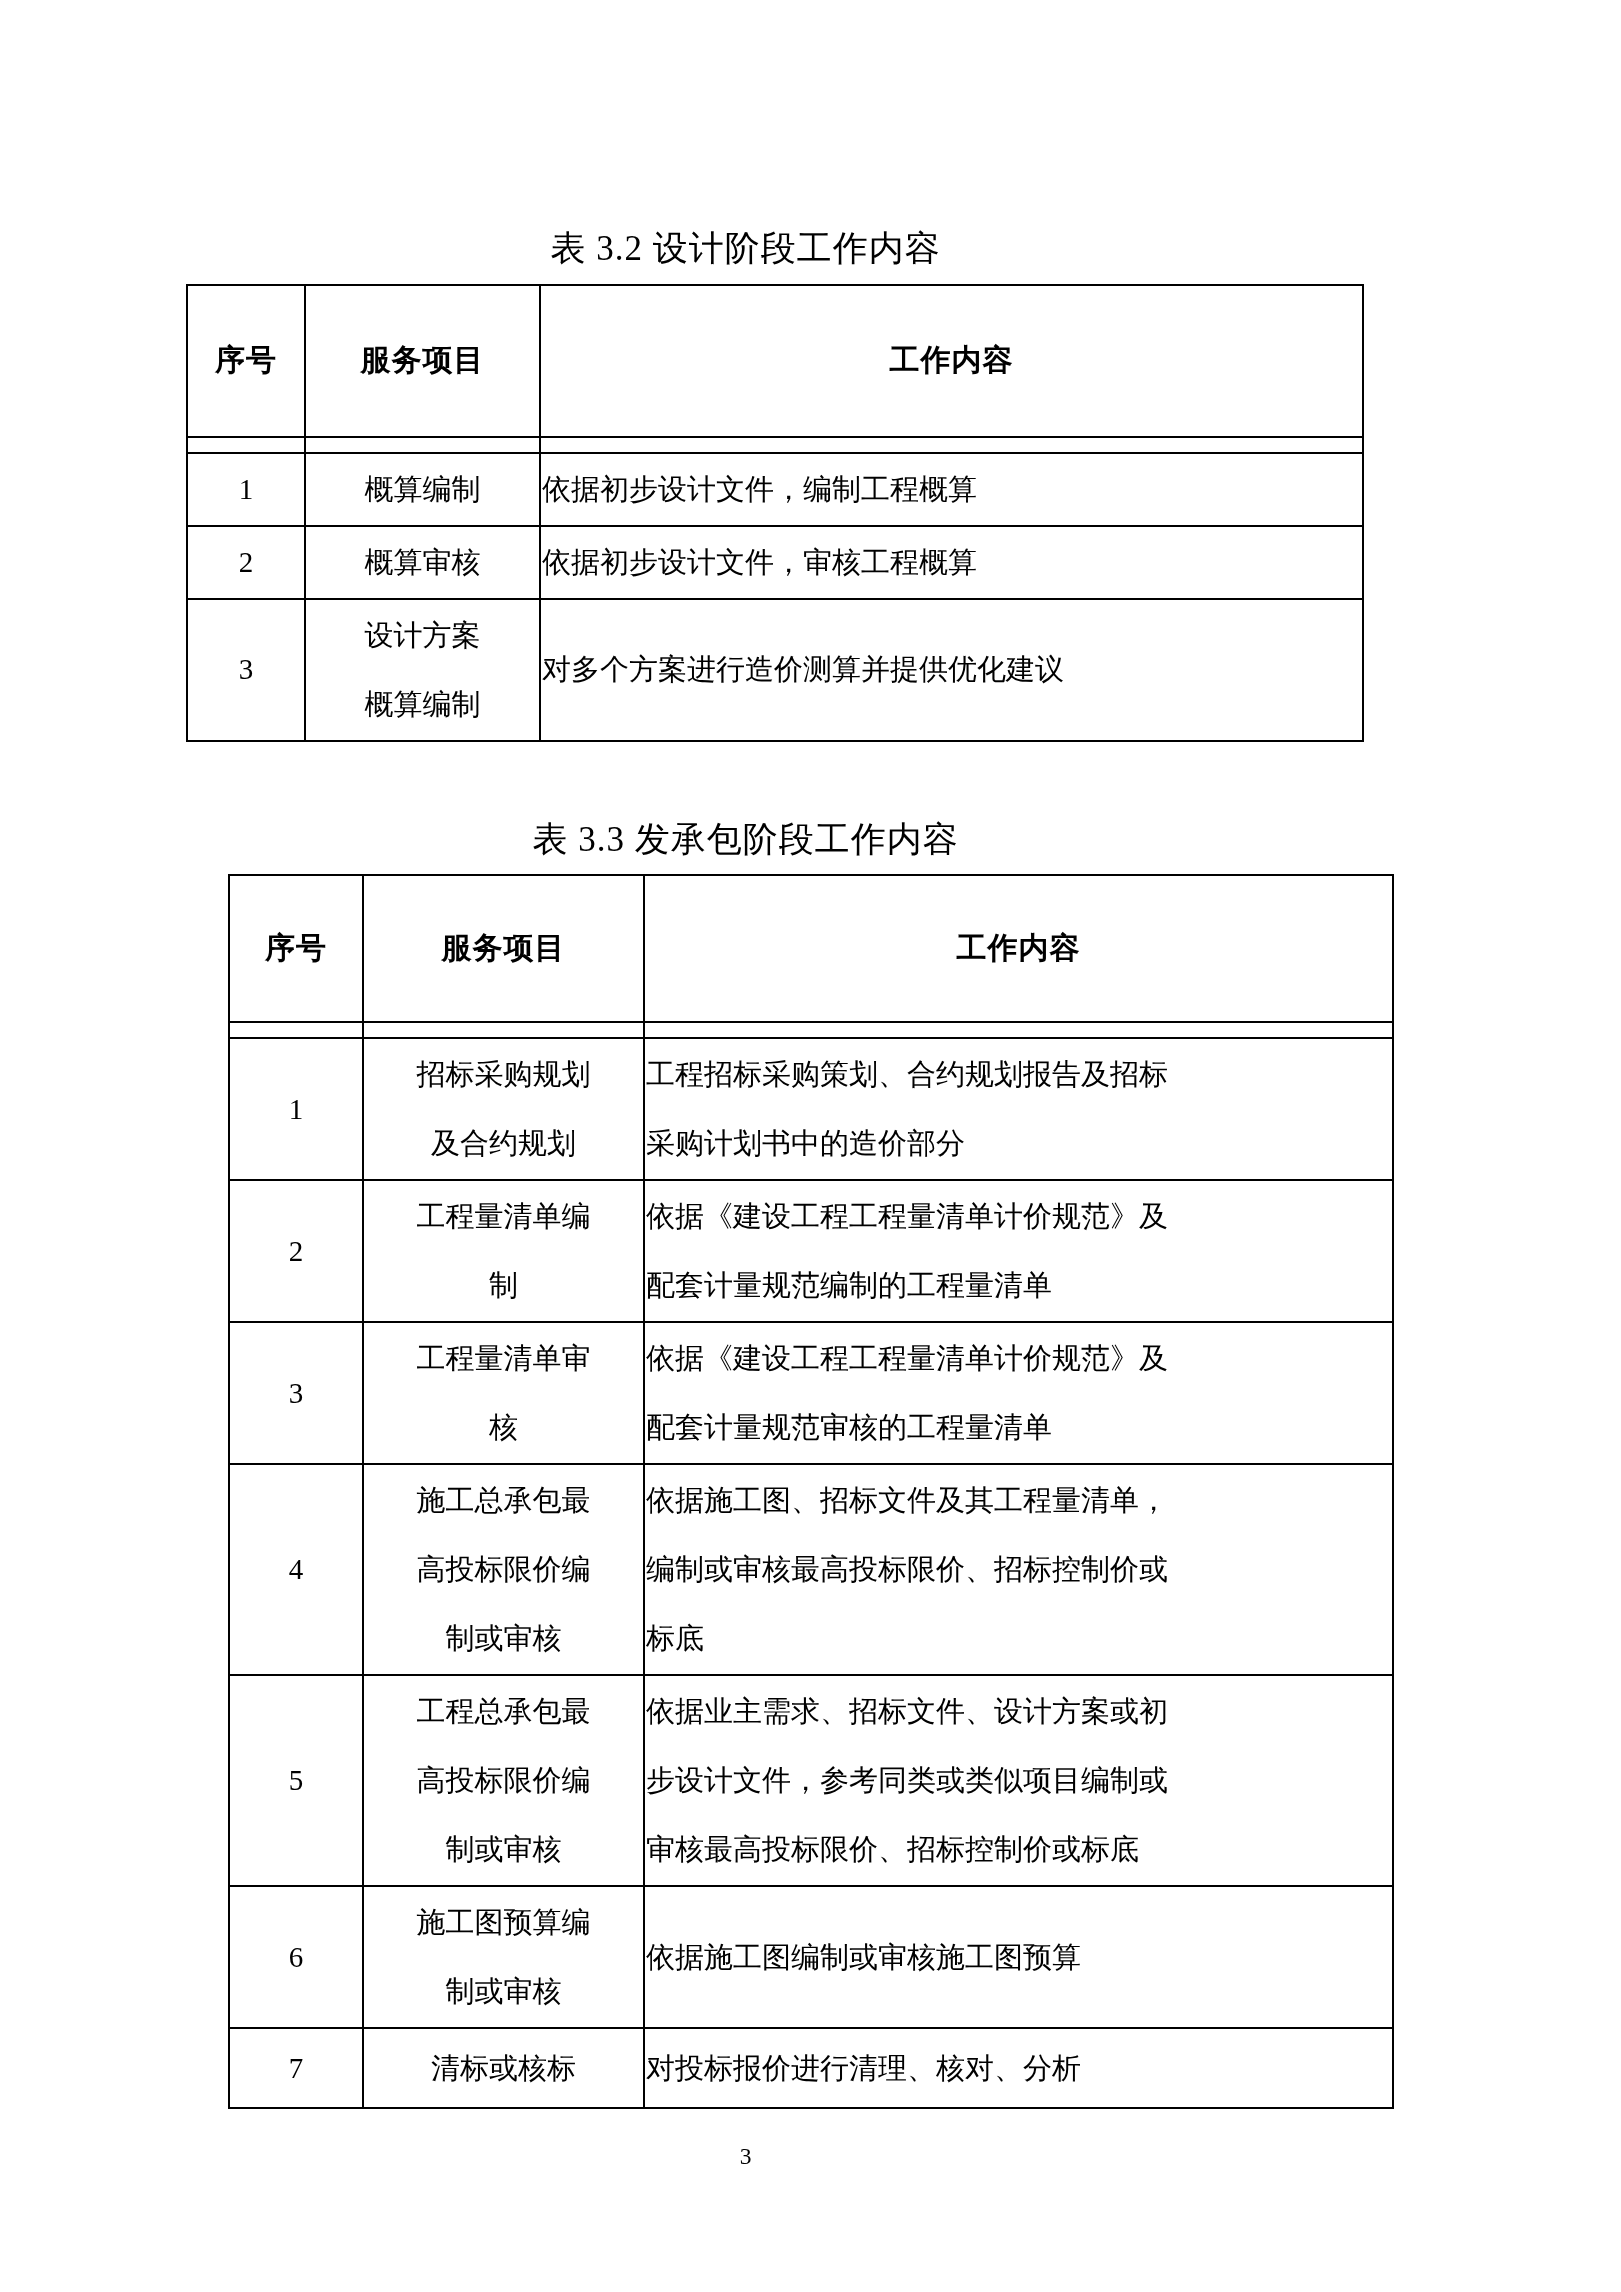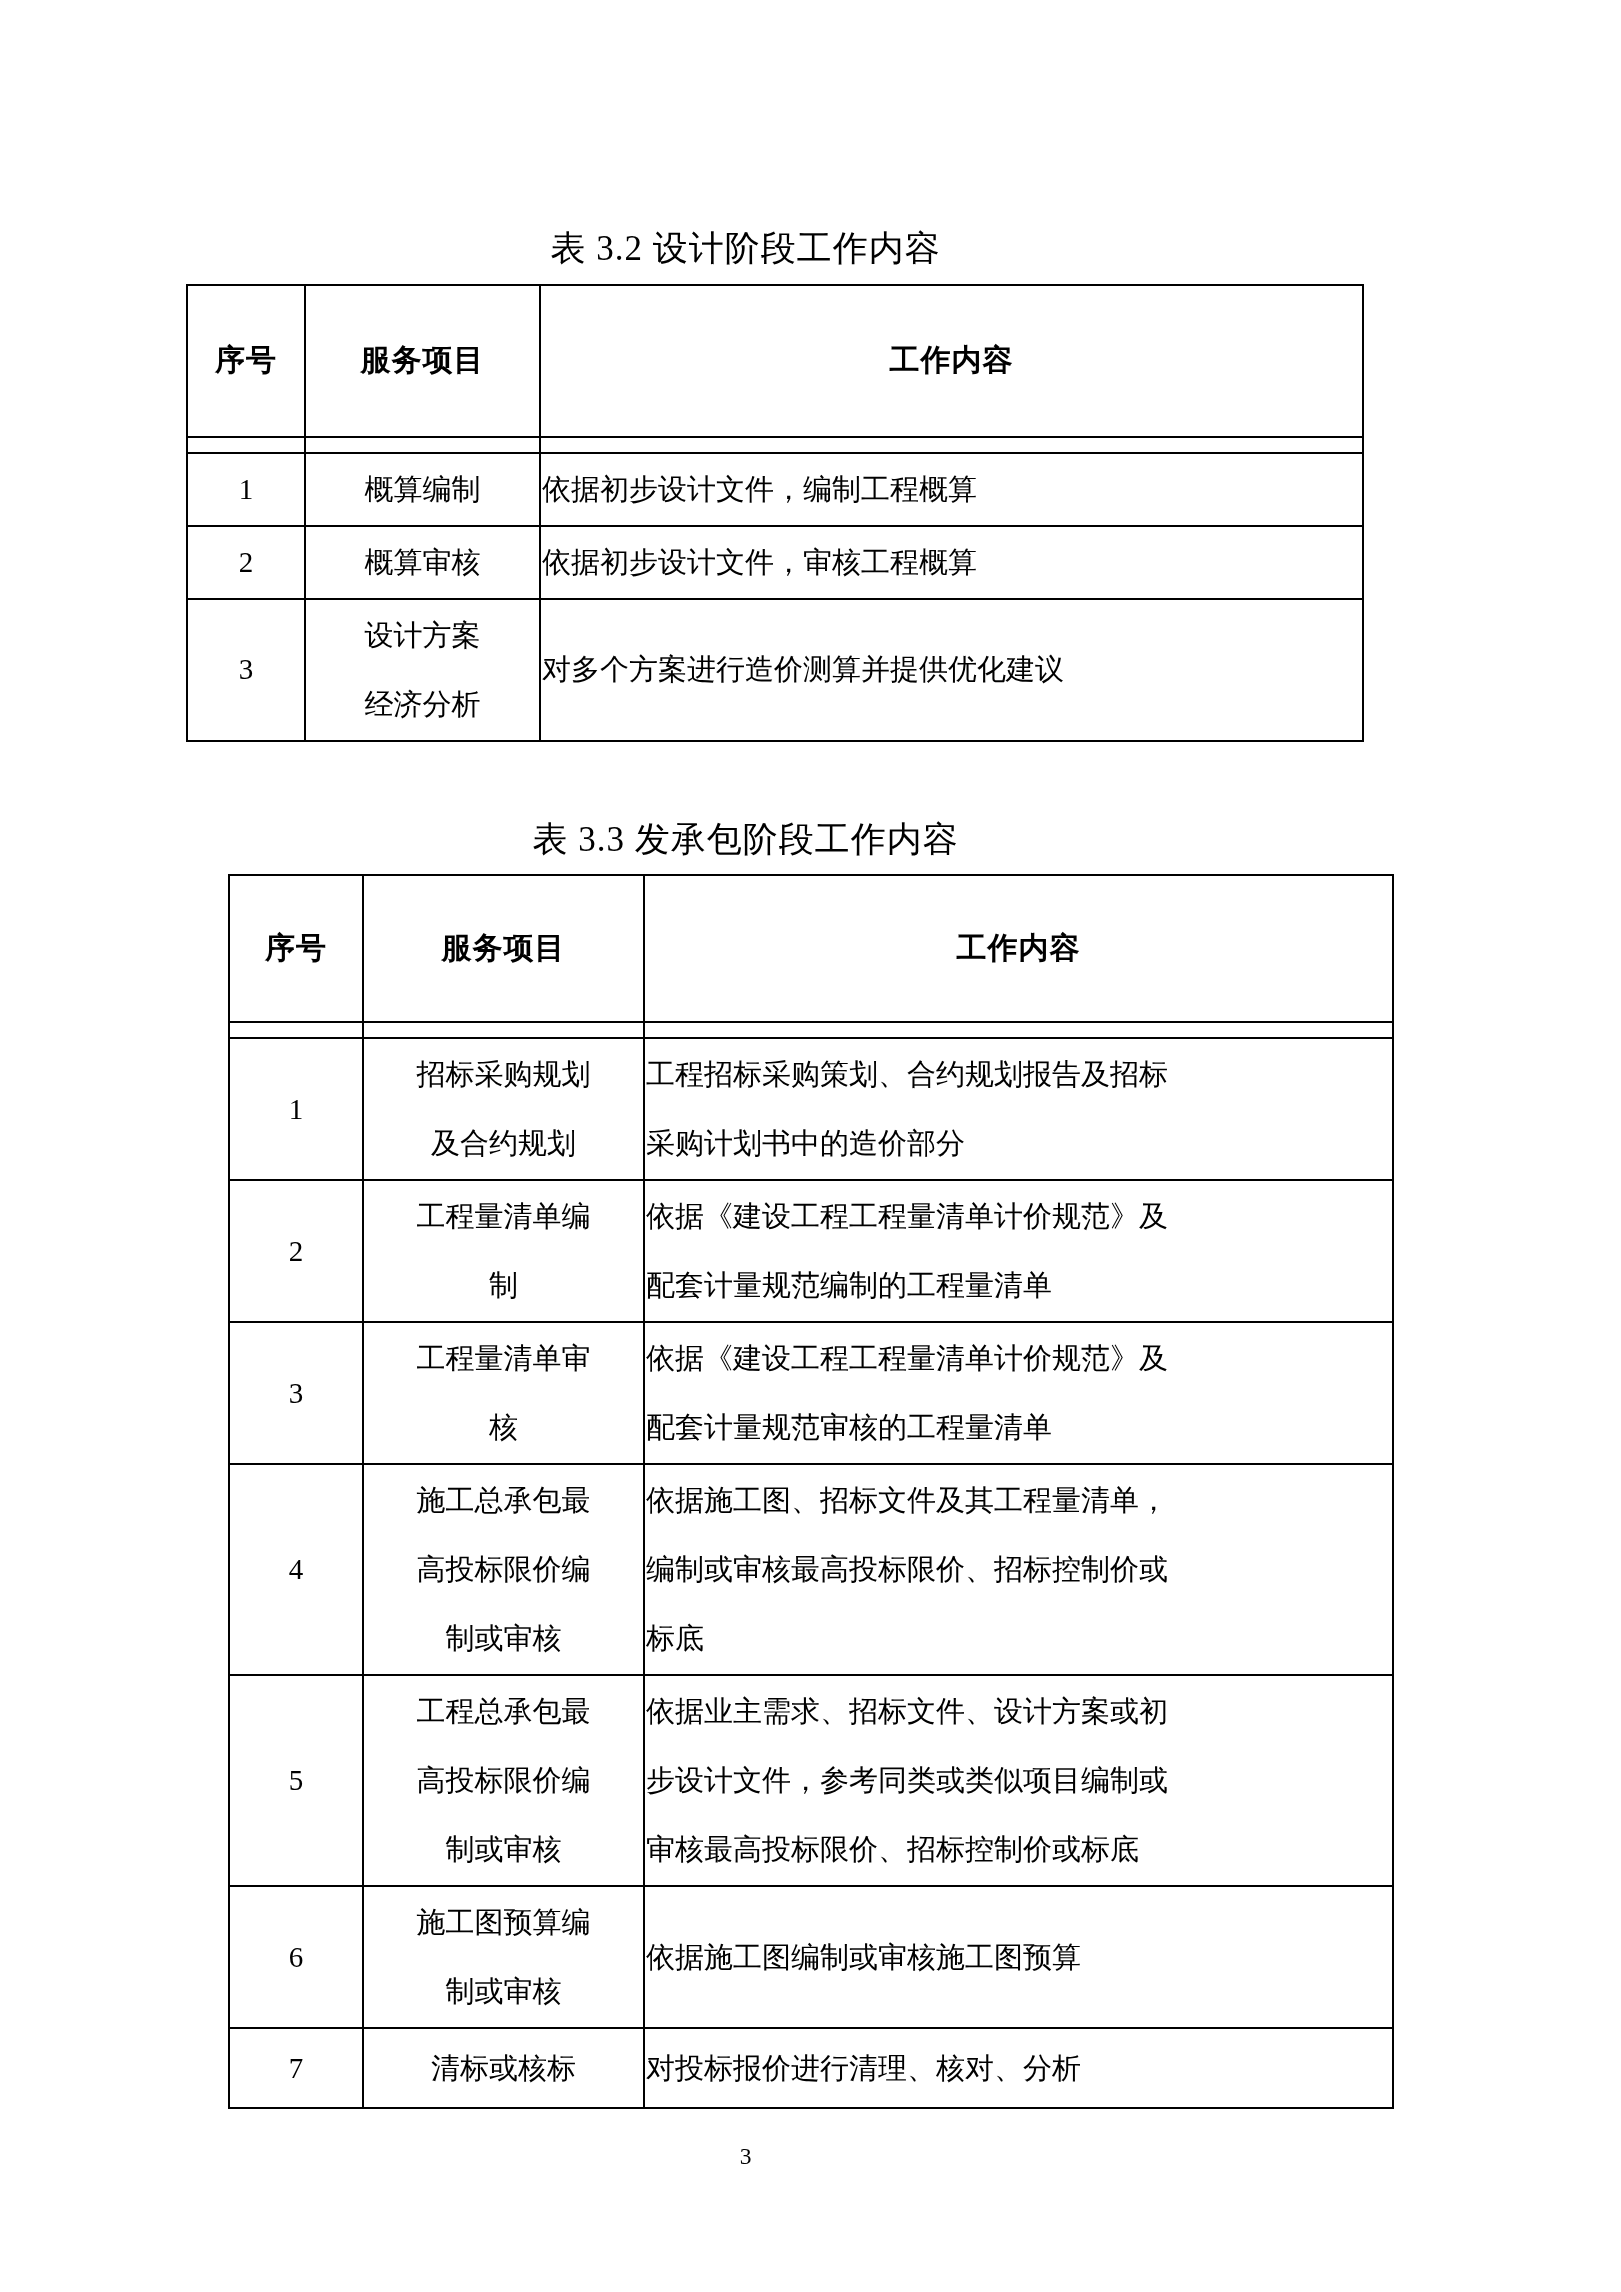--- a/index.html
+++ b/index.html
@@ -120,21 +120,21 @@
       <td class="cell cell-content">依据初步设计文件，编制工程概算</td>
     </tr>
     <tr class="h-70">
       <td class="cell cell-no">2</td>
       <td class="cell cell-service">概算审核</td>
       <td class="cell cell-content">依据初步设计文件，审核工程概算</td>
     </tr>
     <tr class="h-140">
       <td class="cell cell-no">3</td>
       <td class="cell cell-service">设计方案
-经济分析</td>
+概算编制</td>
       <td class="cell cell-content">对多个方案进行造价测算并提供优化建议</td>
     </tr>
   </tbody>
     </table>
 
   <div class="doc-title title-2">表 3.3 发承包阶段工作内容</div>
 
   <table class="doc-table table-2">
     <colgroup>
       <col style="width:134px">

